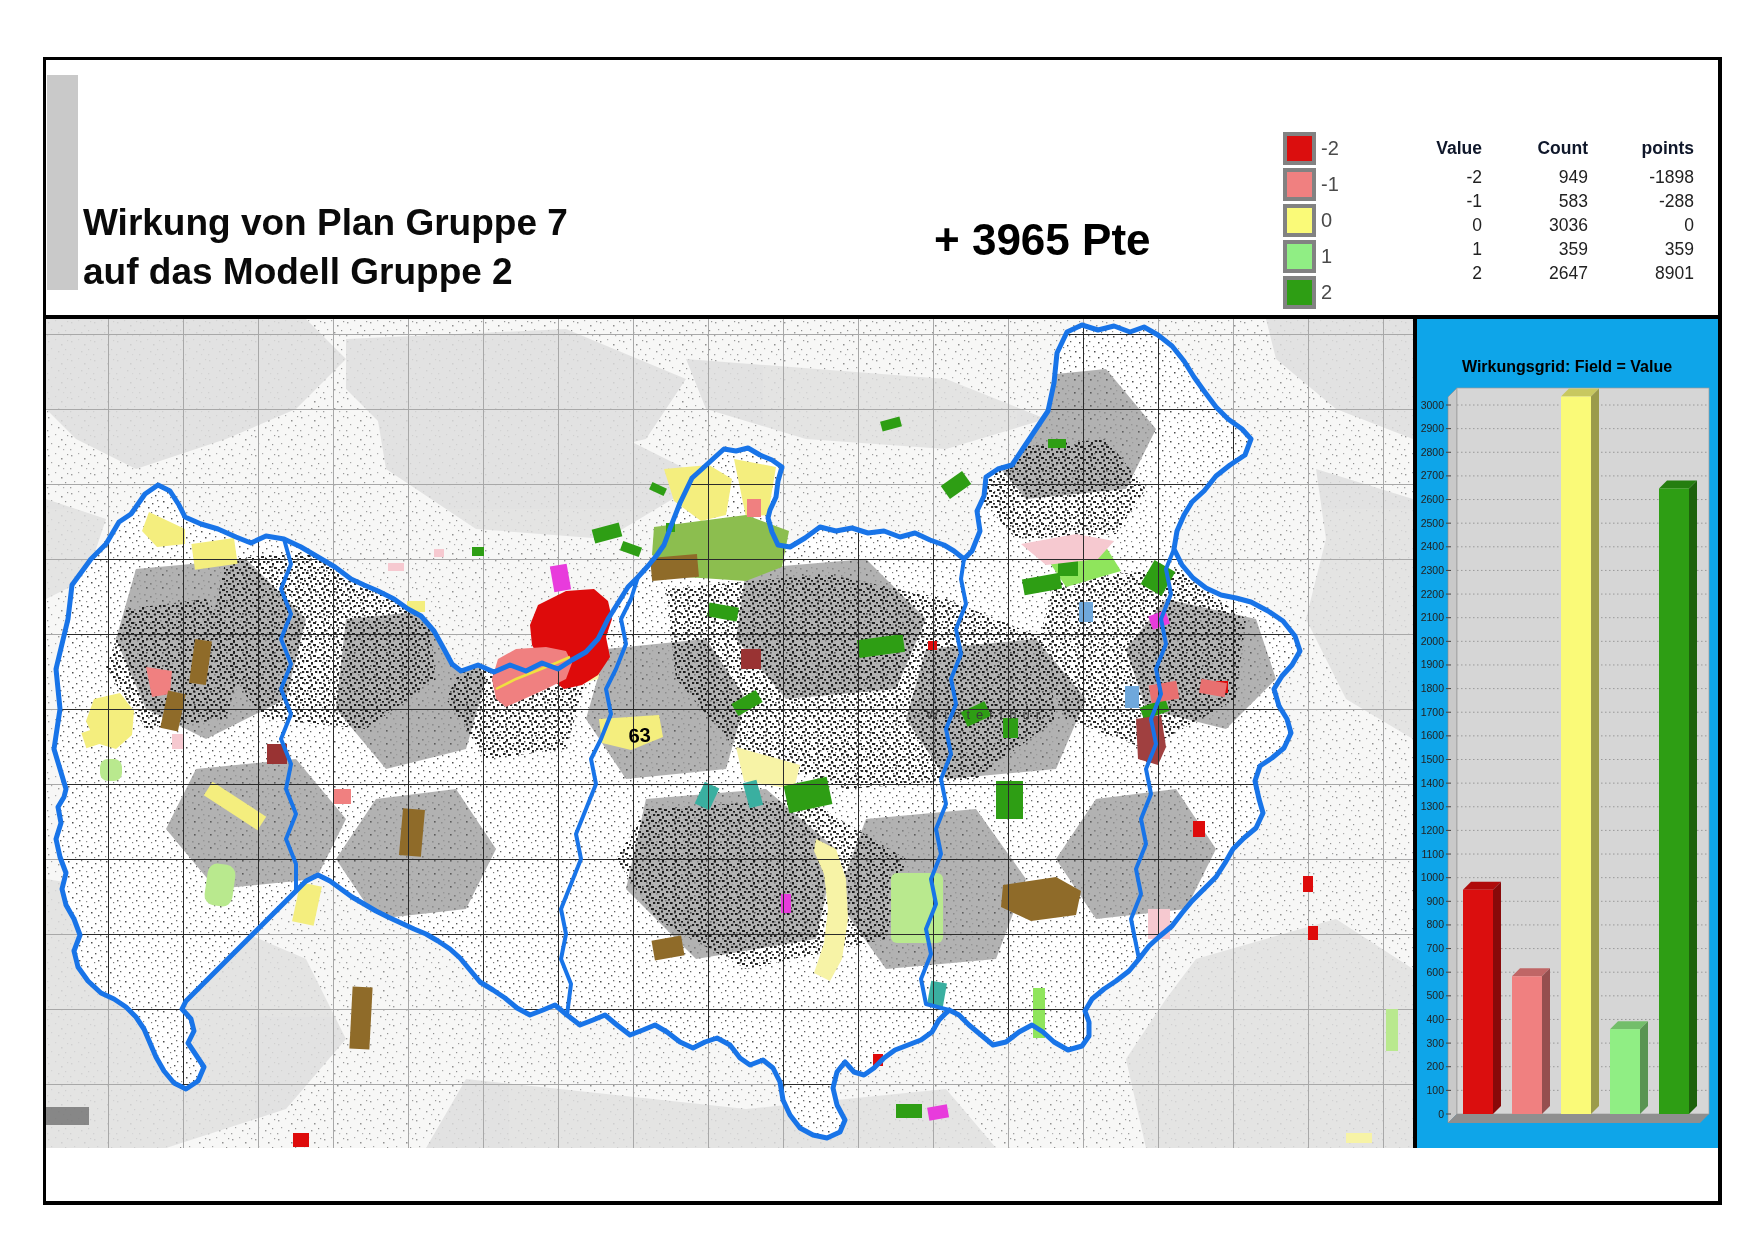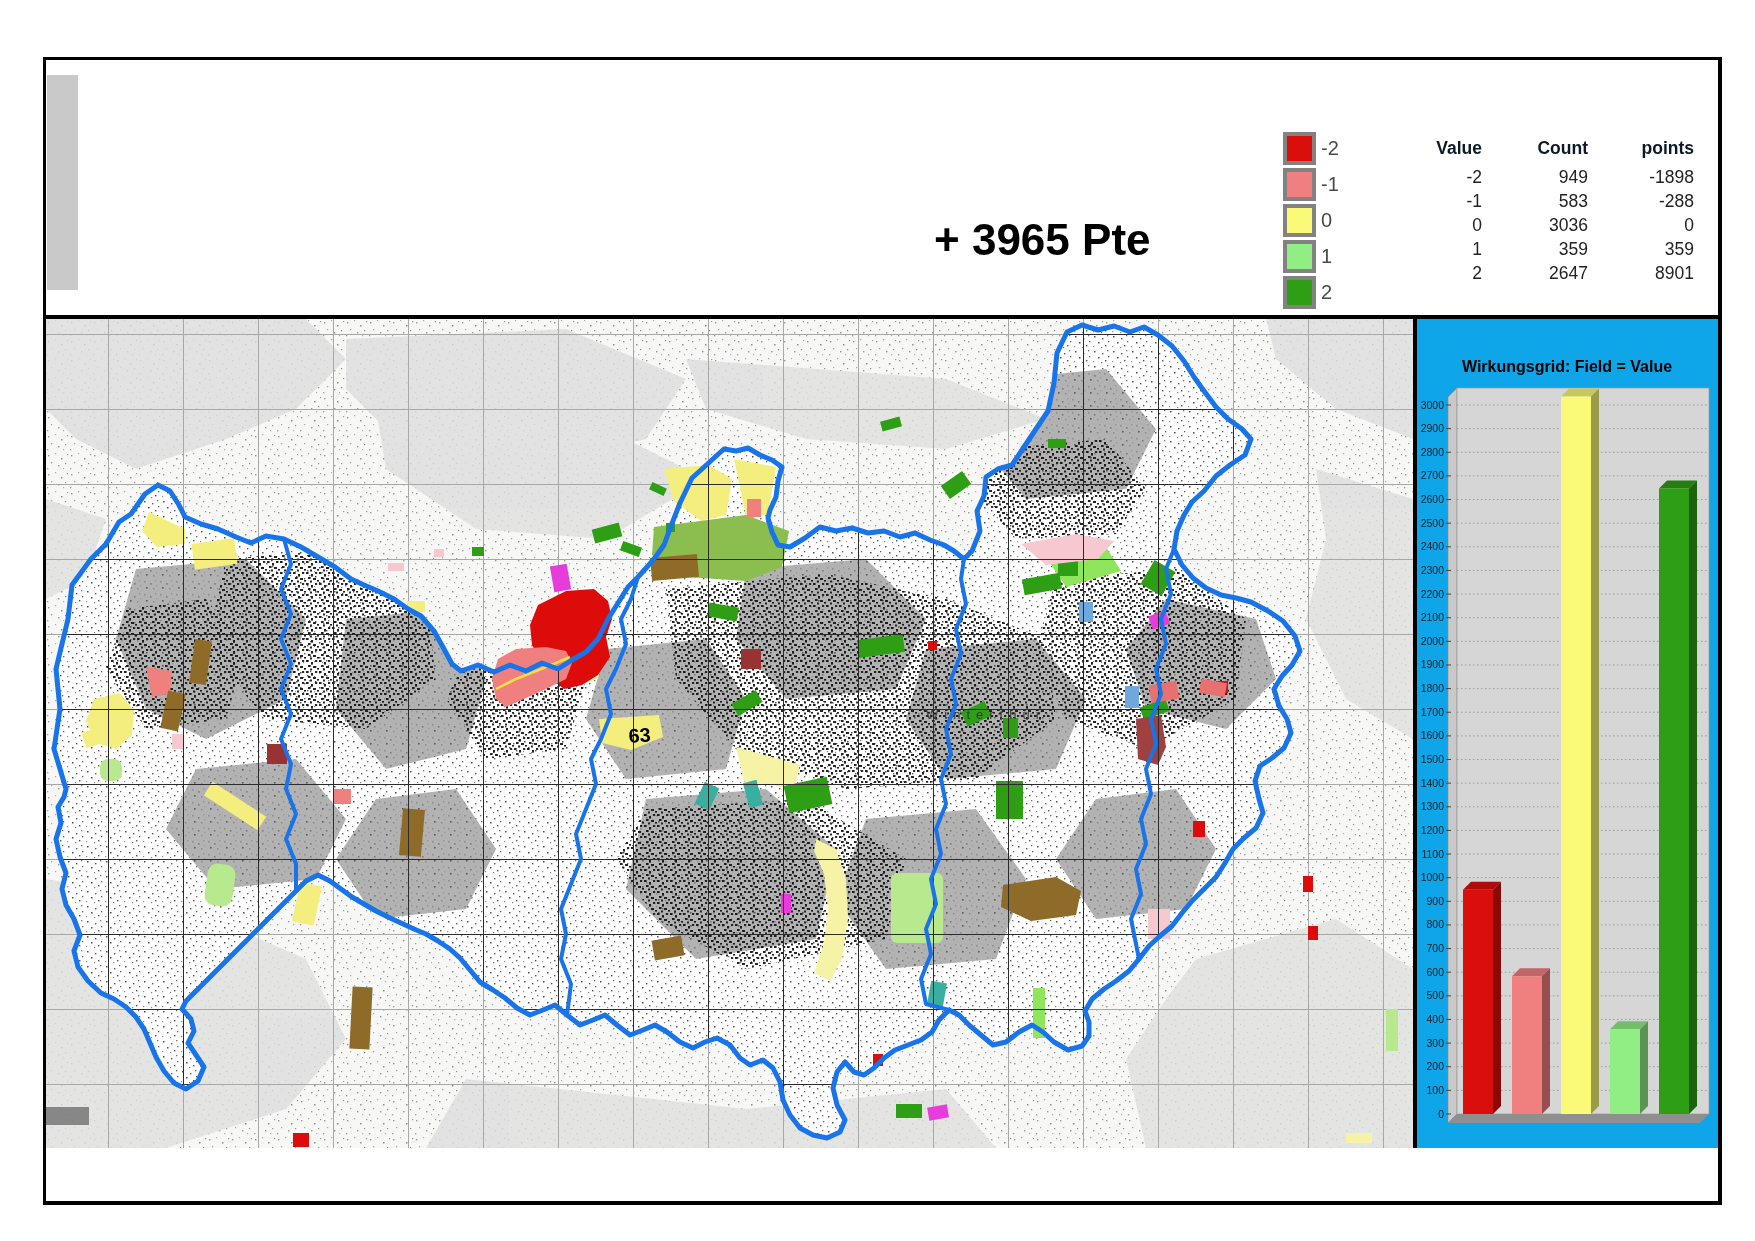--- a/index.html
+++ b/index.html
@@ -30,20 +30,22 @@
   .ylab{font-size:10.5px;fill:#222;}
 </style>
 </head>
 <body>
 
 <div id="frame">
 
   <div id="header-row">
     <div id="gray-strip"></div>
     <div id="main-title">
+      <div>Wirkung von Plan Gruppe 7</div>
+      <div>auf das Modell Gruppe 2</div>
     </div>
     <div id="points-total">+ 3965 Pte</div>
     <div id="impact-legend">
         <div class="legend-row">
           <span class="legend-swatch" style="background: rgb(219, 14, 14);"></span>
           <span class="legend-label">-2</span>
         </div>
         <div class="legend-row">
           <span class="legend-swatch" style="background: rgb(240, 128, 128);"></span>
           <span class="legend-label">-1</span>

